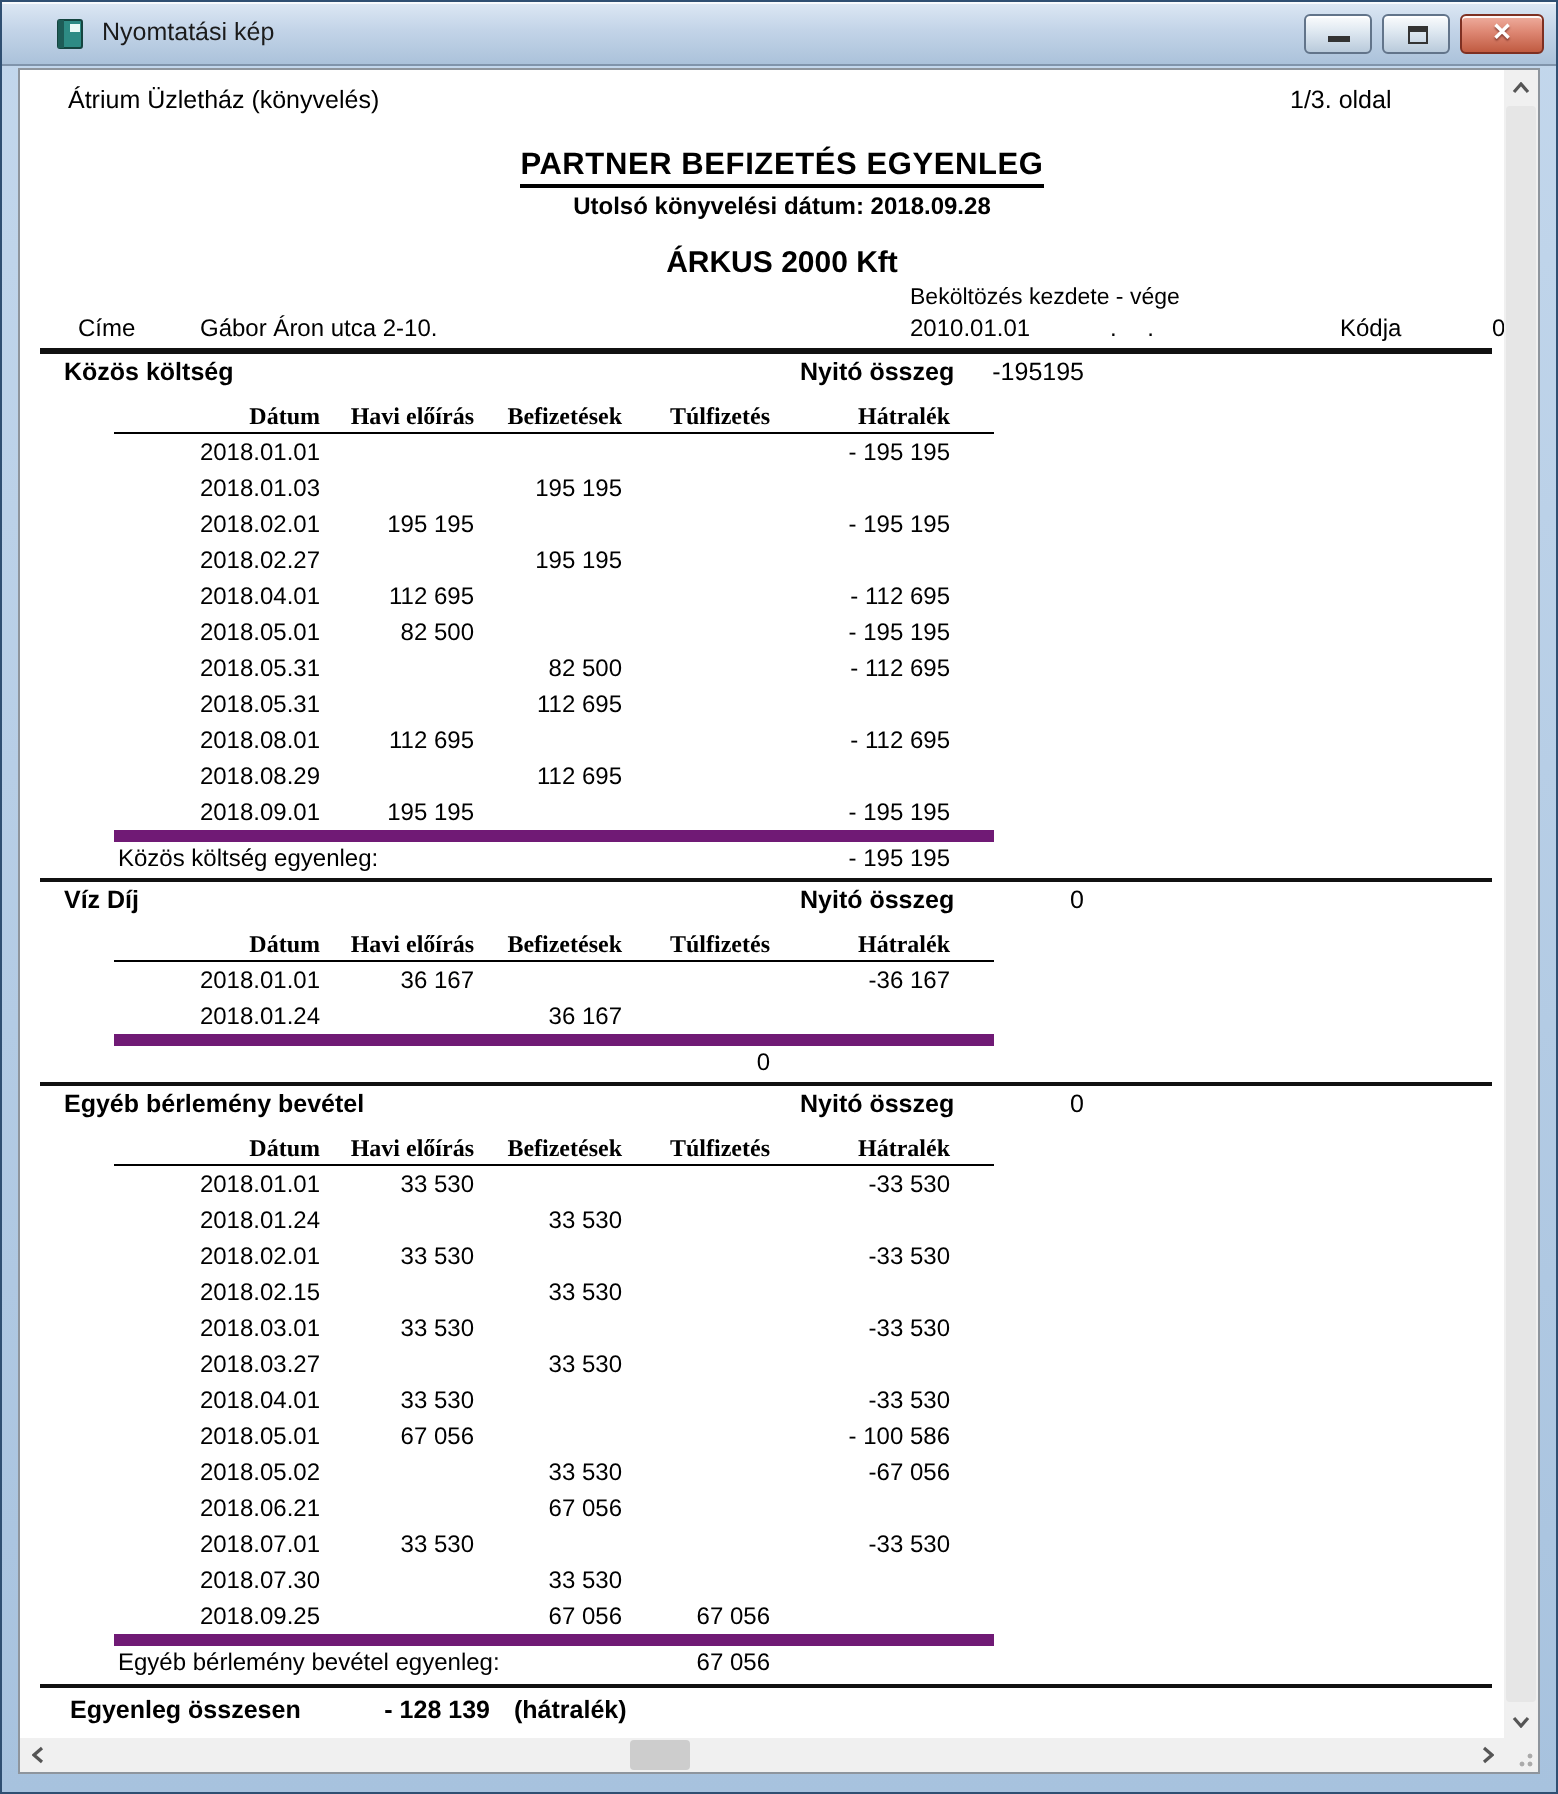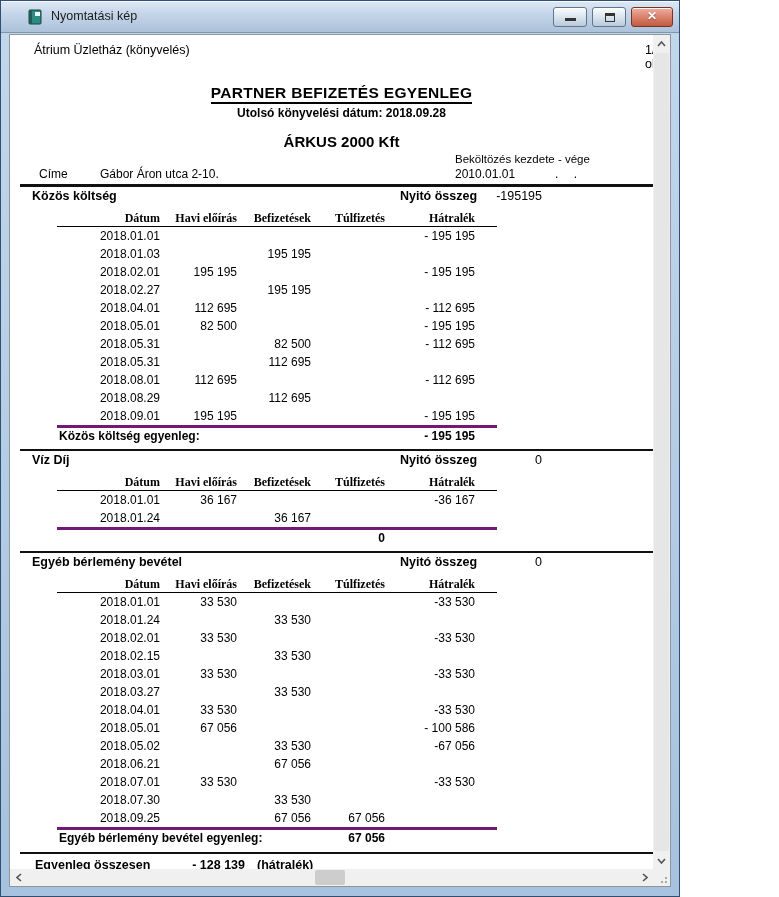--- a/index.html
+++ b/index.html
@@ -1,20 +1,20 @@
 <!DOCTYPE html>
 <html><head>
 <meta charset="utf-8">
 <style>
   html,body { margin:0; padding:0; background:#fff; }
   * { box-sizing:border-box; }
   body { font-family:"Liberation Sans", sans-serif; }
 
   .window {
-    position:relative; width:680px; height:897px;
+    position:relative; width:779px; height:897px;
     border:1px solid #2f4f72;
     background:linear-gradient(#c3d7ec, #a7c2de);
   }
 
   
   .titlebar {
     position:absolute; left:0; top:0; right:0; height:32px;
     background:linear-gradient(#dde8f4, #c3d4e8 45%, #abc2da);
     border-bottom:1px solid #8094ab;
     box-shadow:inset 0 1px 0 rgba(255,255,255,.8);
@@ -66,21 +66,21 @@
       radial-gradient(circle at 8px 8px, #aaa 1px, transparent 1.4px),
       radial-gradient(circle at 8px 4px, #aaa 1px, transparent 1.4px),
       radial-gradient(circle at 4px 8px, #aaa 1px, transparent 1.4px);
   }
 
   
   .line1 { position:relative; height:15px; font-size:12.5px; }
   .company { position:absolute; left:4px; top:0; }
   .pageno  { position:absolute; left:615px; top:0; }
 
-  .rep-title { margin-top:26px; text-align:center; font-size:15.5px; font-weight:bold; letter-spacing:.3px; }
+  .rep-title { margin-top:16px; text-align:center; font-size:15.5px; font-weight:bold; letter-spacing:.3px; }
   .rep-title span { border-bottom:2px solid #000; padding-bottom:1px; }
   .rep-sub { margin-top:4px; text-align:center; font-size:12px; font-weight:bold; }
   .partner { margin-top:13px; text-align:center; font-size:15px; font-weight:bold; }
 
   .movein { position:relative; height:13px; margin-top:3px; font-size:11.5px; }
   .movein-label { position:absolute; left:425px; top:0; }
   .addr { position:relative; height:15px; margin-top:1px; font-size:12px; }
   .addr-label { position:absolute; left:9px; }
   .addr-value { position:absolute; left:70px; }
   .movein-start { position:absolute; left:425px; }
@@ -96,21 +96,21 @@
 
   .sec-head { position:relative; height:16px; margin-top:2px; font-size:12.5px; }
   .sec-name { position:absolute; left:2px; font-weight:bold;text-align:right; }
   .opening-label { position:absolute; left:370px; font-weight:bold; }
   .opening-value { position:absolute; left:432px; width:80px; text-align:right; }
 
   .grid { display:grid; grid-template-columns:103px 77px 74px 74px 90px 22px; width:440px; margin-left:27px; }
   .grid span { text-align:right; }
   .grid.head { margin-top:6px; font-weight:bold; border-bottom:1px solid #000; height:16px; line-height:15px;font-family:Liberation Serif, serif; }
   .grid.row  { height:18px; line-height:18px; }
-  .grid.total{ border-top:3px solid #701a75; height:18px; line-height:17px; font-weight:bold; }
+  .grid.total{ border-top:6px solid #701a75; height:18px; line-height:17px; font-weight:normal; }
   .grid.total .tlabel { grid-column:1 / span 3; text-align:left; padding-left:2px; }
   .grid.total .tc4 { grid-column:4; }
   .grid.total .tc5 { grid-column:5; }
 
   .sum-rule { margin-top:7px; }
   .summary { position:relative; height:16px; margin-top:4px; font-size:12.5px; font-weight:bold; }
   .sum-label { position:absolute; left:5px; }
   .sum-value { position:absolute; left:120px; width:95px; text-align:right; }
   .sum-note  { position:absolute; left:227px; }
 

